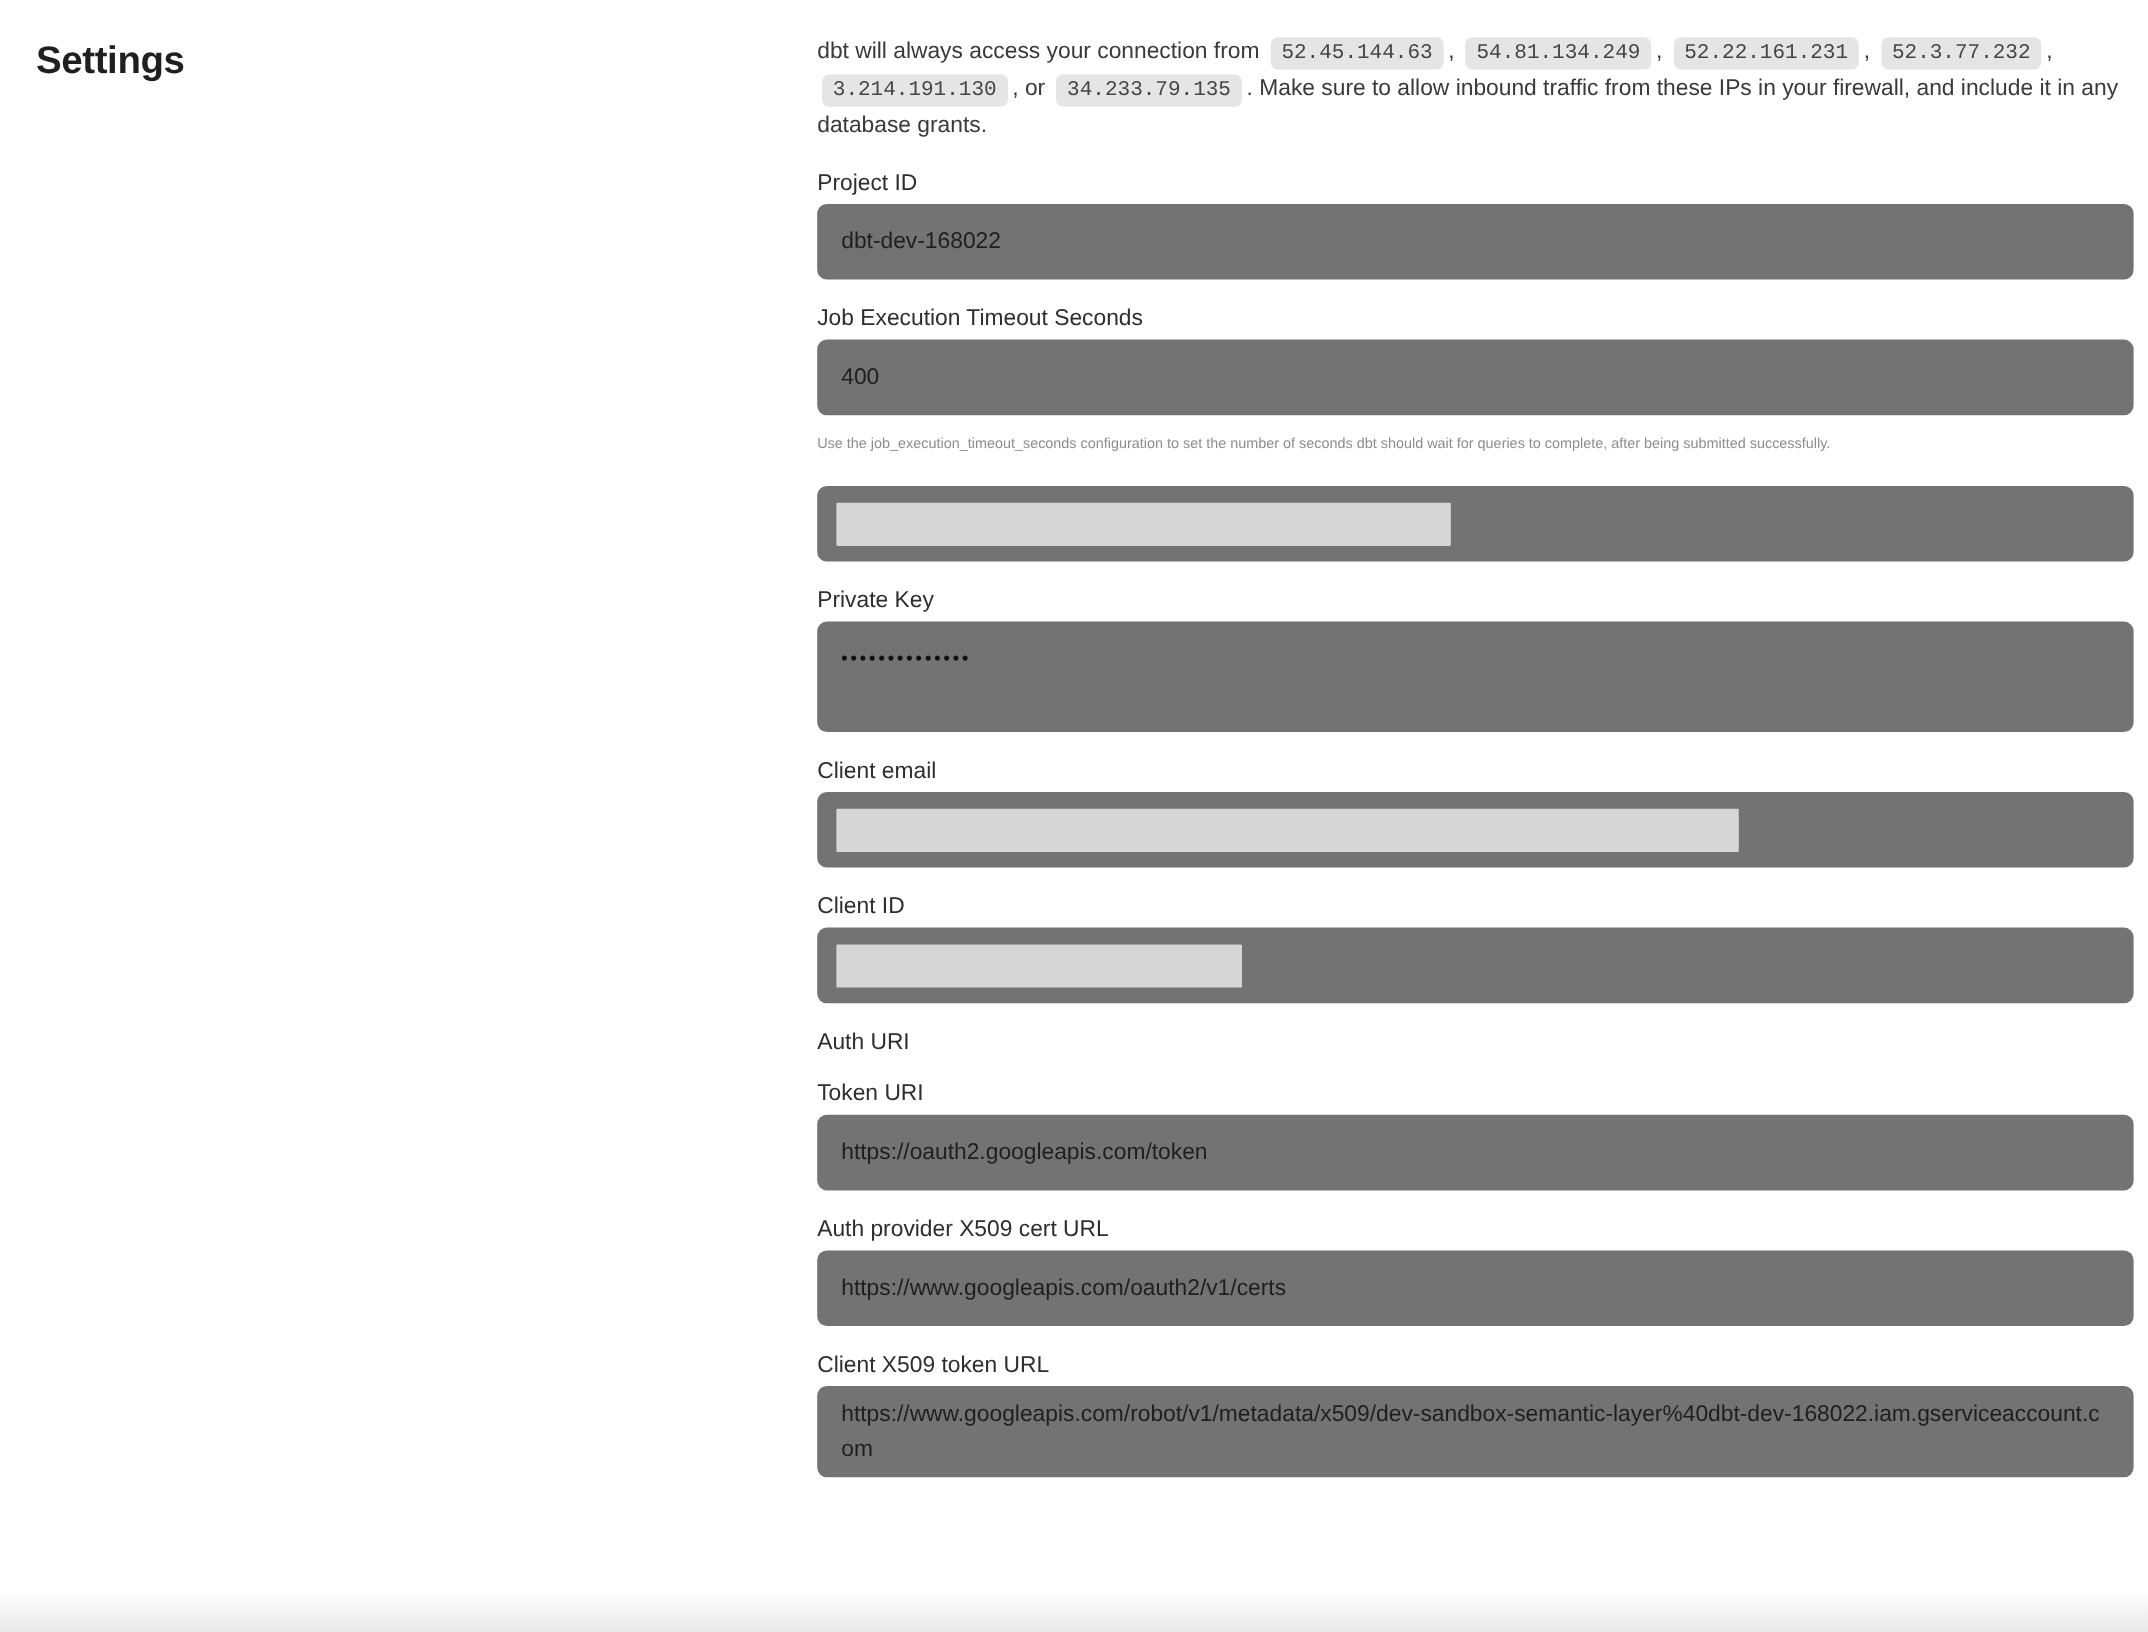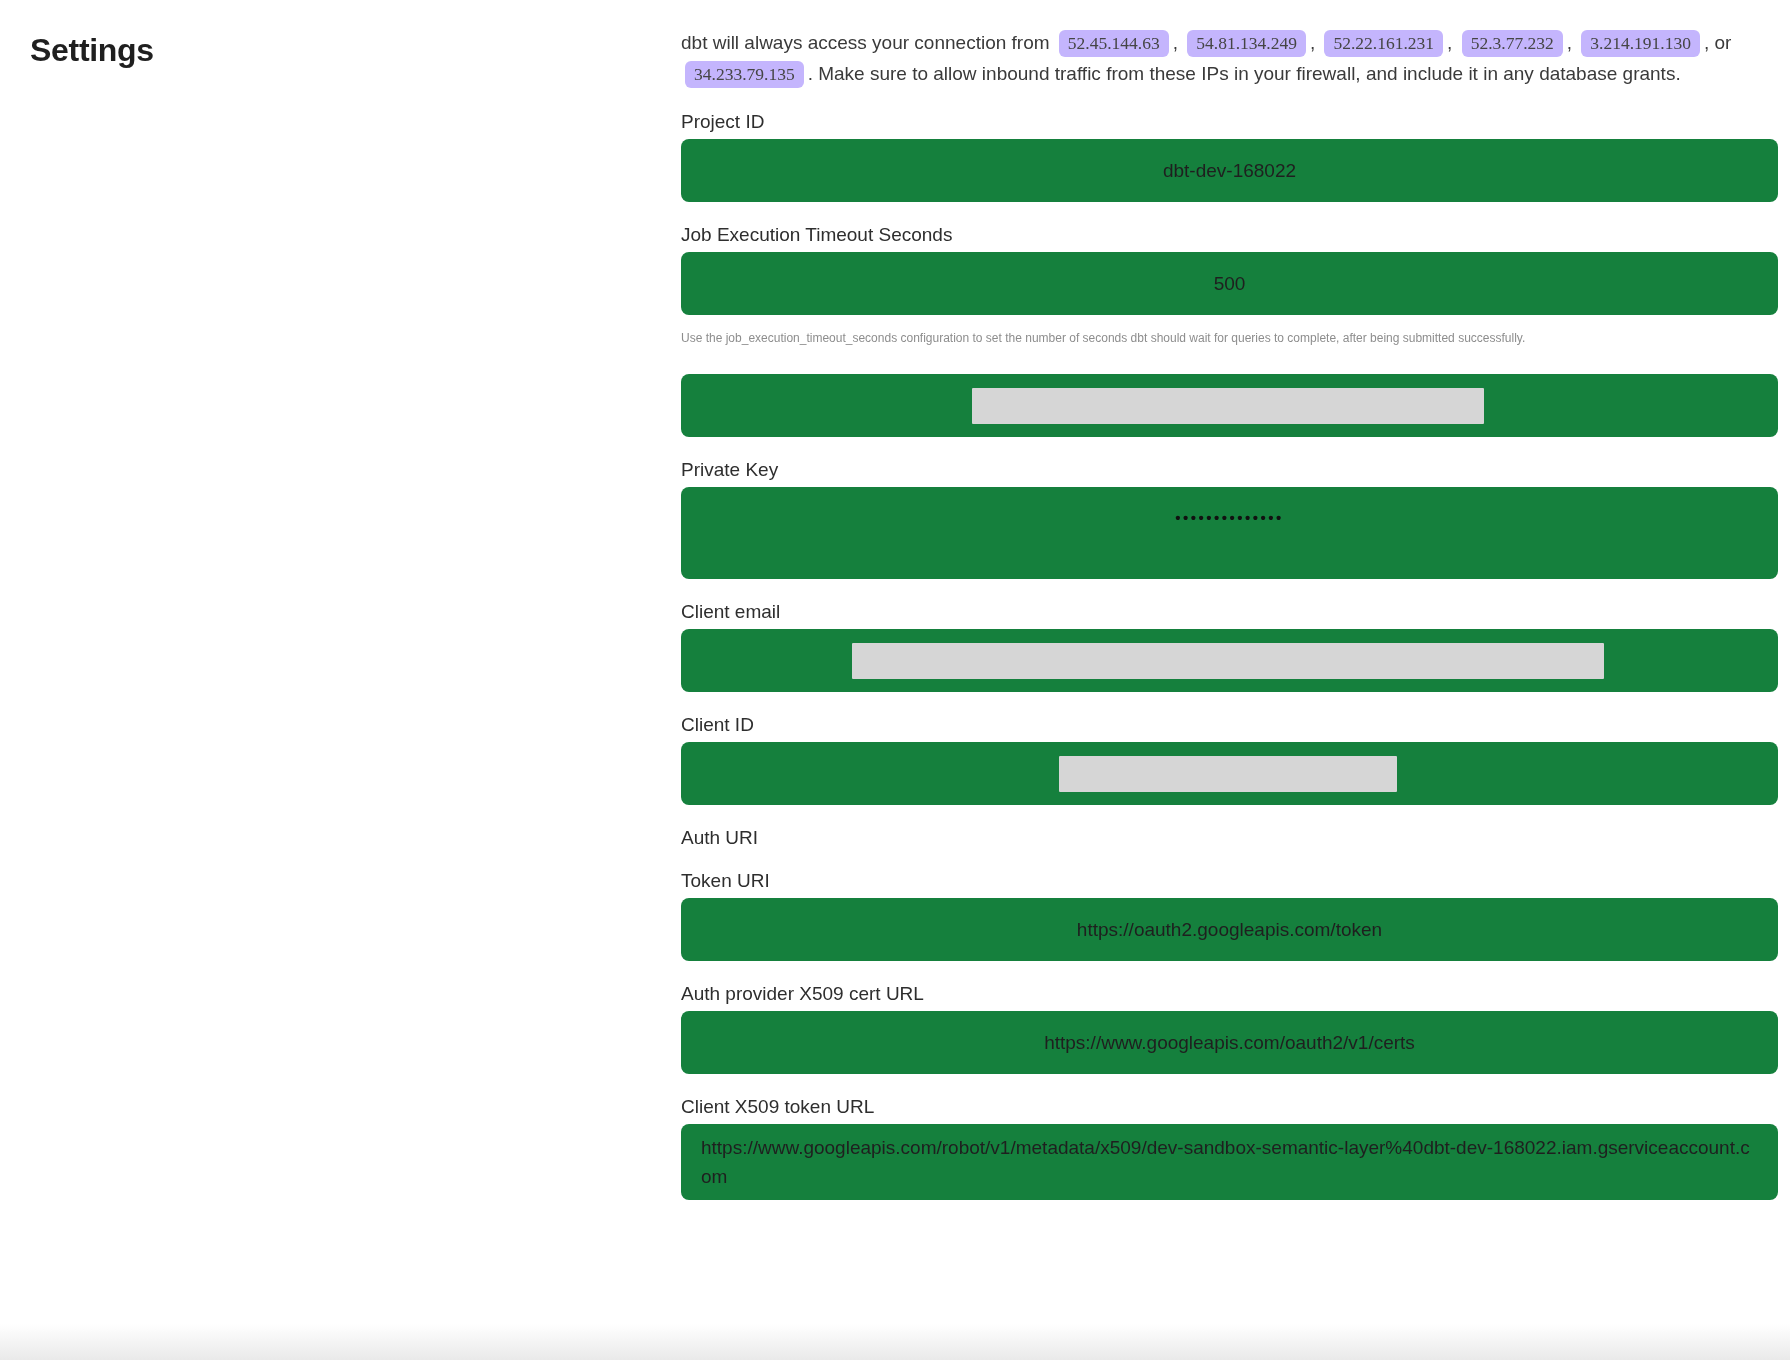--- a/index.html
+++ b/index.html
@@ -24,50 +24,49 @@
     width: 1097px;
   }
   .intro {
     font-size: 19px;
     line-height: 31px;
     color: #3a3a3a;
     margin-bottom: 18px;
   }
   .pill {
     display: inline-block;
-    font-family: Liberation Serif, serif;
+    font-family: Liberation Mono, monospace;
     font-size: 17.5px;
     line-height: 25px;
     color: #454545;
-    background: #c4b5fd;
+    background: #e5e5e5;
     border-radius: 6px;
     padding: 1px 9px;
     margin: 0 4px;
     vertical-align: baseline;
   }
   .field { margin-top: 22px; }
   .field-label {
     font-size: 19px;
     line-height: 21px;
     font-weight: 500;
     color: #2e2e2e;
     margin-bottom: 7px;
   }
   .input {
     width: 100%;
     height: 63px;
-    background: #15803d;
+    background: #737373;
     border-radius: 8px;
     display: flex;
     align-items: center;
     padding: 0 20px;
     font-size: 19px;
     color: #1f1f1f;
     cursor: text;
-    justify-content: center;
   }
   .input.tall {
     height: 92px;
     align-items: flex-start;
     padding-top: 22px;
   }
   .input.two-line {
     height: auto;
     min-height: 63px;
     align-items: flex-start;
@@ -115,21 +114,21 @@
   <div class="field">
     <div class="field-label">Project ID</div>
     <div class="input">
       <span class="input-text">dbt-dev-168022</span>
     </div>
   </div>
 
   <div class="field">
     <div class="field-label">Job Execution Timeout Seconds</div>
     <div class="input">
-      <span class="input-text">500</span>
+      <span class="input-text">400</span>
     </div>
     <div class="helper">Use the job_execution_timeout_seconds configuration to set the number of seconds dbt should wait for queries to complete, after being submitted successfully.</div>
   </div>
 
   <div class="field">
     <div class="input">
       <span class="redact-bar" style="width:512px;"></span>
     </div>
   </div>
 

